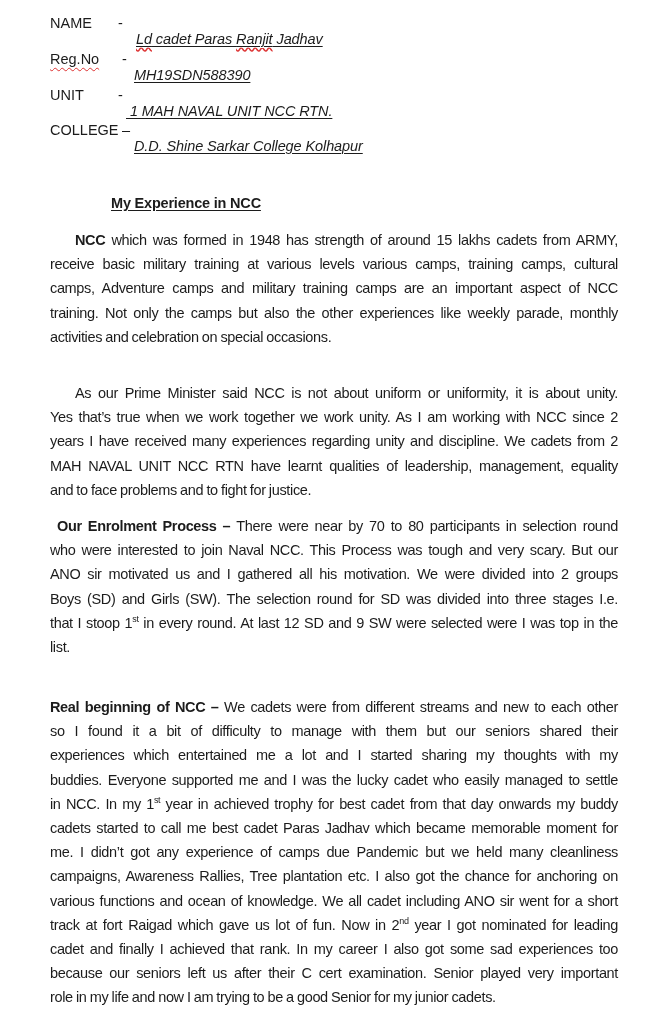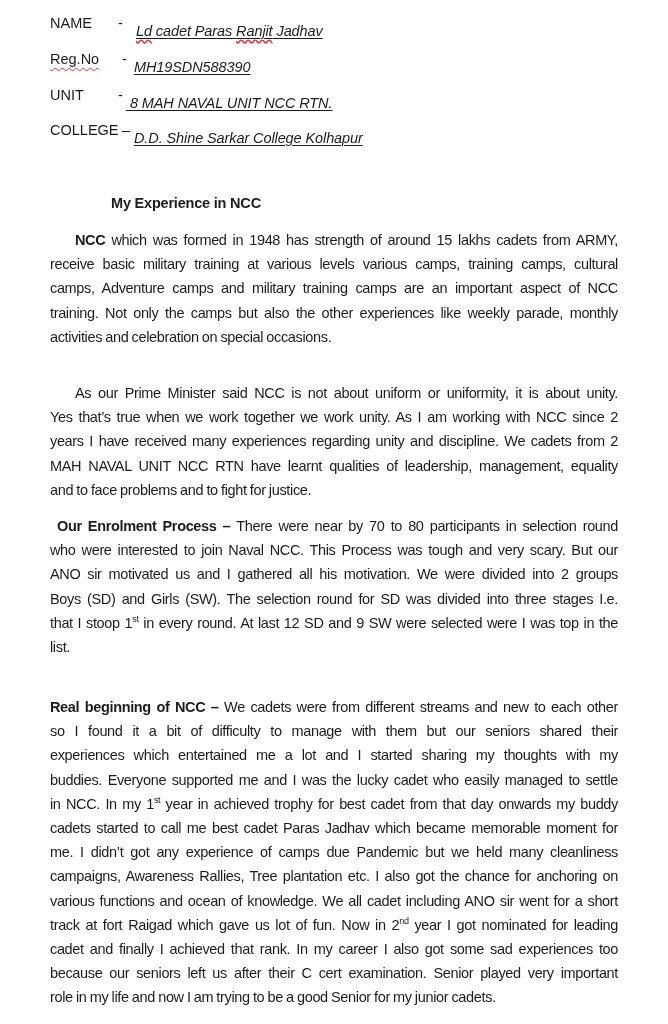--- a/index.html
+++ b/index.html
@@ -35,21 +35,21 @@
       position: absolute;
       left: 0;
       top: 0;
     }
     .info-sep {
       position: absolute;
       top: 0;
     }
     .info-value {
       position: absolute;
-      top: 8px;
+      top: 16px;
       font-style: italic;
       text-decoration: underline;
       text-decoration-thickness: 1px;
       text-underline-offset: 2px;
       letter-spacing: -0.1px;
     }
     .squiggle {
       text-decoration: underline wavy #d33;
       text-decoration-thickness: 1px;
       text-underline-offset: 3px;
@@ -58,20 +58,21 @@
       text-decoration: underline wavy #d33;
     }
 
     .heading {
       position: absolute;
       left: 111px;
       top: 192px;
       font-size: 14.5px;
       line-height: 22px;
       font-weight: bold;
+      text-decoration: underline;
       text-underline-offset: 2px;
       letter-spacing: -0.2px;
     }
 
     .para {
       position: absolute;
       left: 50px;
       width: 568px;
       font-size: 14.5px;
     }
@@ -117,21 +118,21 @@
 
   <div class="info-row" style="top:48px;">
     <span class="info-label squiggle">Reg.No</span>
     <span class="info-sep" style="left:72px;">-</span>
     <span class="info-value" style="left:84px;">MH19SDN588390</span>
   </div>
 
   <div class="info-row" style="top:84px;">
     <span class="info-label">UNIT</span>
     <span class="info-sep" style="left:68px;">-</span>
-    <span class="info-value" style="left:76px; white-space:pre;"> 8 MAH NAVAL UNIT NCC RTN.</span>
+    <span class="info-value" style="left:76px; white-space:pre;"> 1 MAH NAVAL UNIT NCC RTN.</span>
   </div>
 
   <div class="info-row" style="top:119px;">
     <span class="info-label">COLLEGE</span>
     <span class="info-sep" style="left:72px;">–</span>
     <span class="info-value" style="left:84px;">D.D. Shine Sarkar College Kolhapur</span>
   </div>
 
   <div class="heading">My Experience in NCC</div>
 

